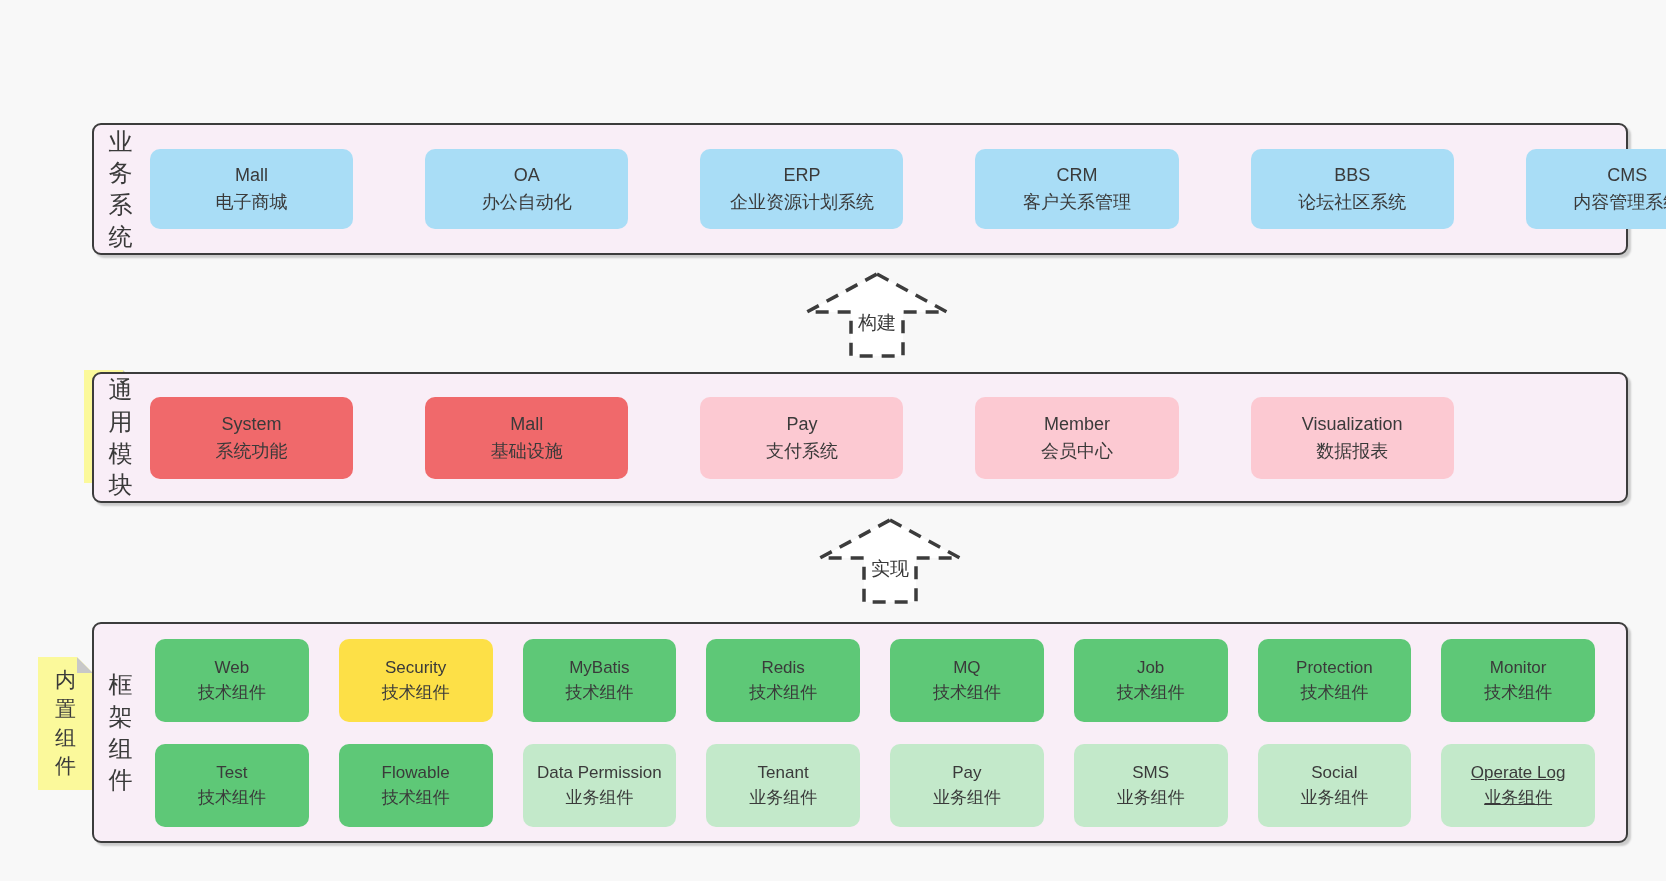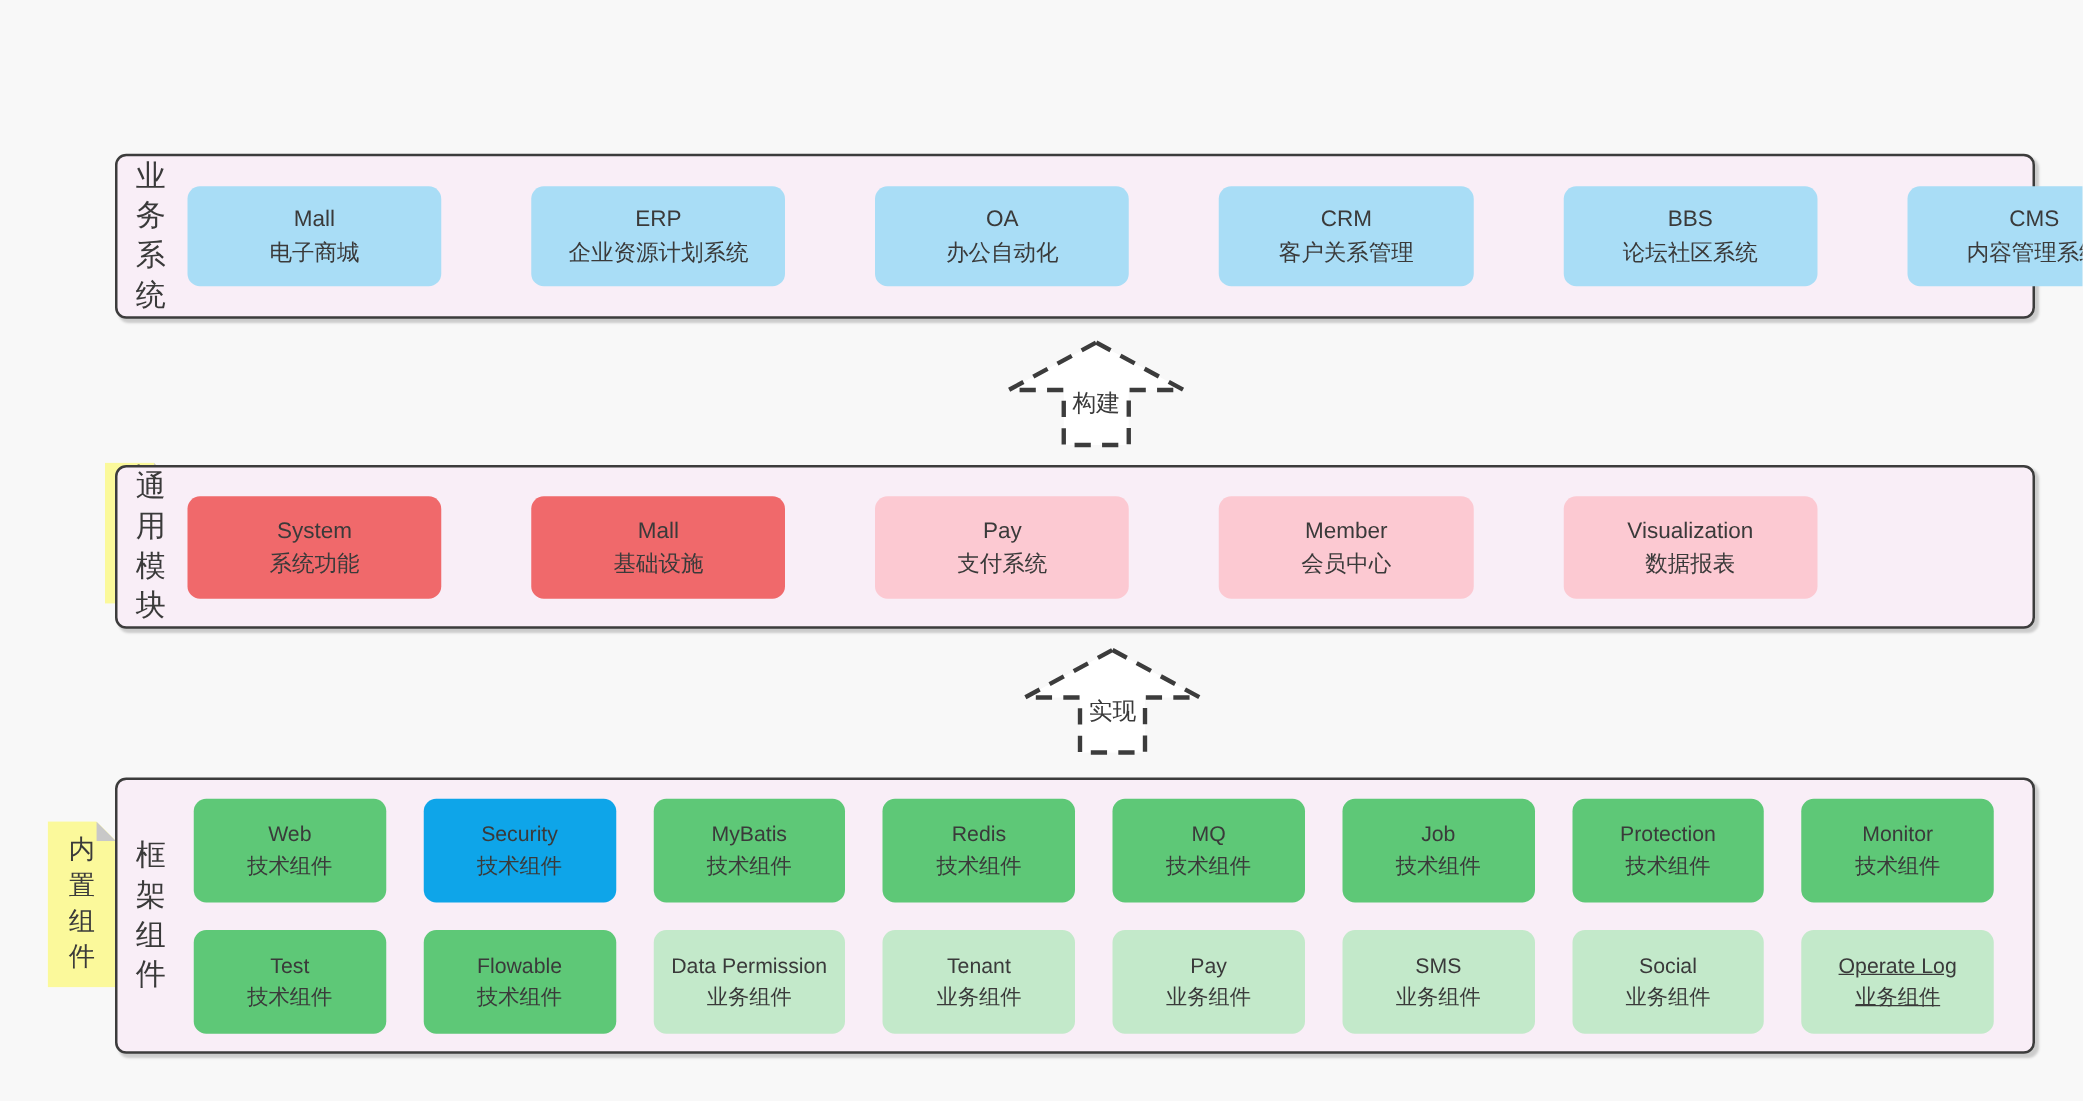--- a/index.html
+++ b/index.html
@@ -122,26 +122,26 @@
   </div>
 
   <section class="band band1" style="background-color: rgb(249, 238, 247);">
     <div class="band-label vtext">业务系统</div>
     <div class="band-content">
       <div class="box" style="background-color: rgb(169, 221, 246);">
         <div>Mall</div>
         <div>电子商城</div>
       </div>
       <div class="box" style="background-color: rgb(169, 221, 246);">
+        <div>OA</div>
+        <div>办公自动化</div>
+      </div>
+      <div class="box" style="background-color: rgb(169, 221, 246);">
         <div>ERP</div>
         <div>企业资源计划系统</div>
-      </div>
-      <div class="box" style="background-color: rgb(169, 221, 246);">
-        <div>OA</div>
-        <div>办公自动化</div>
       </div>
       <div class="box" style="background-color: rgb(169, 221, 246);">
         <div>CRM</div>
         <div>客户关系管理</div>
       </div>
       <div class="box" style="background-color: rgb(169, 221, 246);">
         <div>BBS</div>
         <div>论坛社区系统</div>
       </div>
       <div class="box" style="background-color: rgb(169, 221, 246);">
@@ -192,21 +192,21 @@
   </div>
 
   <section class="band band3" style="background-color: rgb(249, 238, 247);">
     <div class="band-label vtext">框架组件</div>
     <div class="band-content">
       <div class="row">
         <div class="box" style="background-color: rgb(94, 200, 119);">
           <div>Web</div>
           <div>技术组件</div>
         </div>
-        <div class="box" style="background-color: #0ea5e9; text-align: right;">
+        <div class="box" style="background-color: #fde047; text-align: right;">
           <div>Security</div>
           <div>技术组件</div>
         </div>
         <div class="box" style="background-color: rgb(94, 200, 119);">
           <div>MyBatis</div>
           <div>技术组件</div>
         </div>
         <div class="box" style="background-color: rgb(94, 200, 119);">
           <div>Redis</div>
           <div>技术组件</div>

